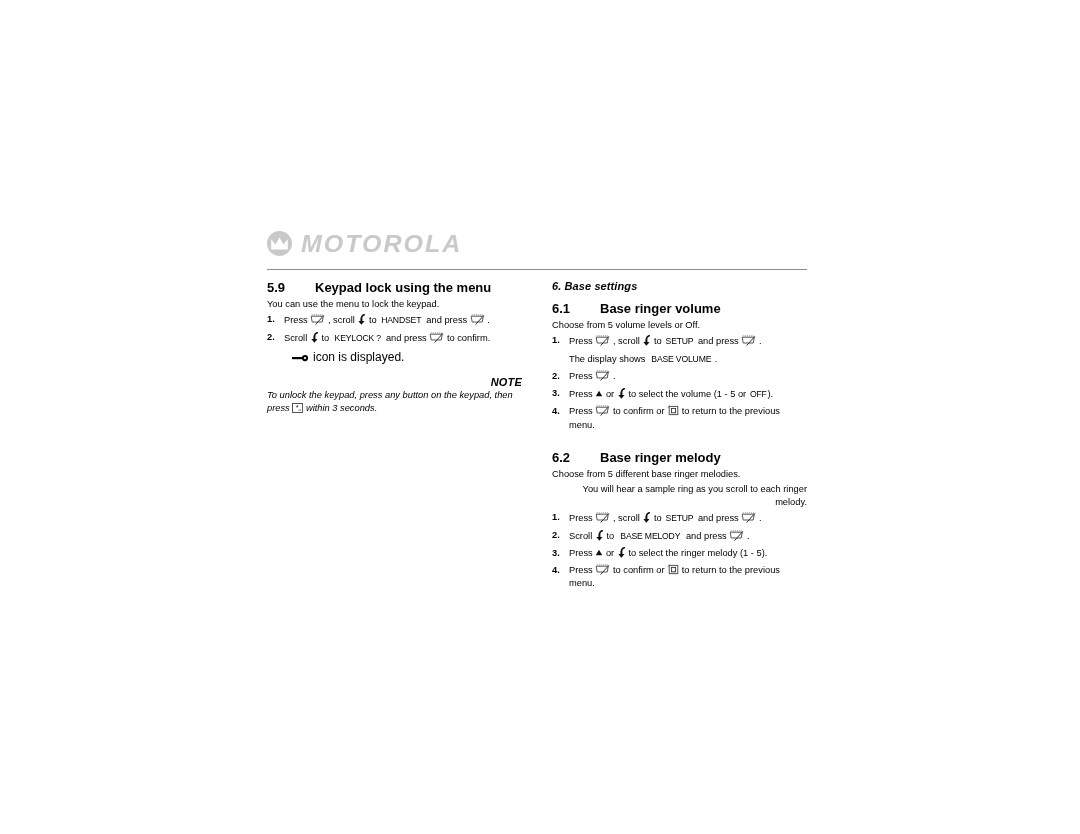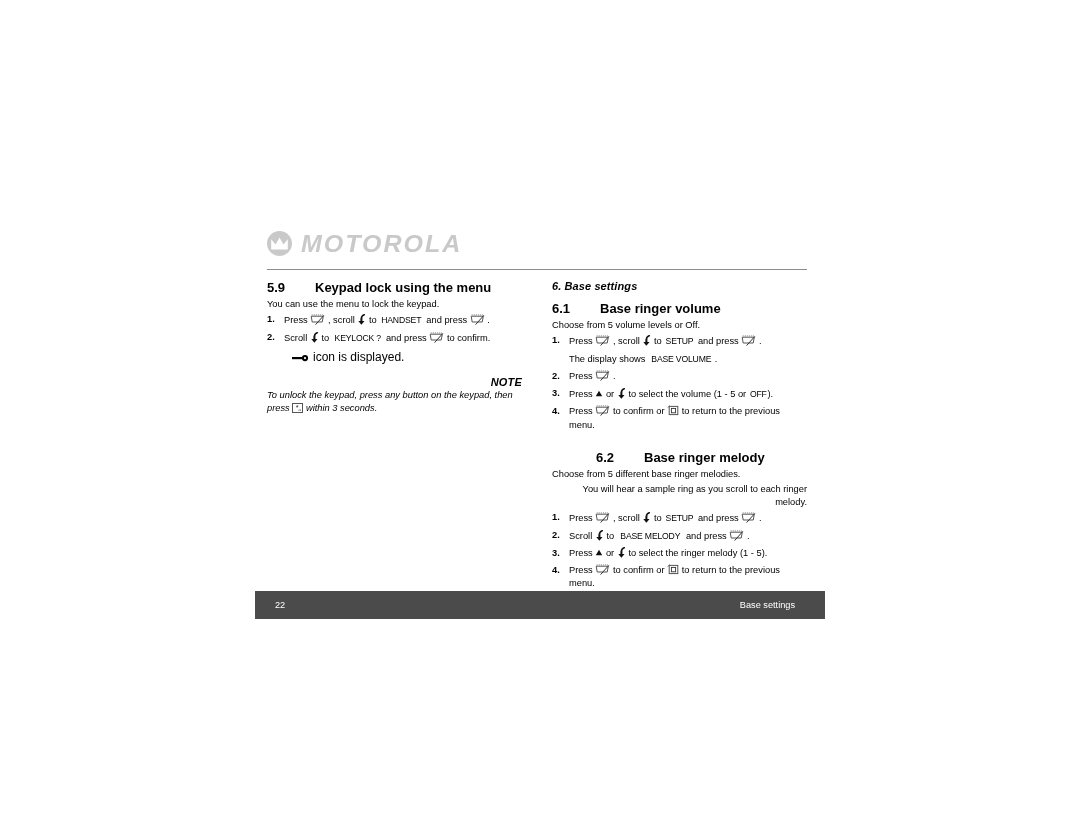--- a/index.html
+++ b/index.html
@@ -82,21 +82,21 @@
   }
   .h2 {
     font-size: 13px;
     font-weight: bold;
     margin: 0 0 2px 0;
     line-height: 1.25;
     display: flex;
   }
   .h2 .num { width: 48px; flex: 0 0 auto; }
   .h2 .txt { flex: 1 1 auto; }
-  .h2.mt { margin-top: 18px; margin-left: 44px; }
+  .h2.mt { margin-top: 18px; }
 
   .para {
     font-size: 9.3px;
     line-height: 1.38;
     margin: 0 0 2px 0;
   }
   .para.sp { margin-top: 1px; text-align: right; }
 
   
   ol.steps {
@@ -387,18 +387,14 @@
                     <rect x="4.4" y="3.4" width="4.2" height="4.4" fill="none" stroke="#333" stroke-width="0.9"></rect>
                     <path d="M3.0 0.6 L0.6 2.6" stroke="#666" stroke-width="0.9"></path>
                   </svg></span> to return to the previous menu.</span>
             </li>
           </ol>
 
       </div>
     </div>
   </div>
 
-  <div class="footer" style="background: rgb(75, 75, 75); color: rgb(255, 255, 255);">
-    <span class="pg">22</span>
-    <span class="sect">Base settings</span>
-  </div>
 
 </div>
 
 </body></html>

